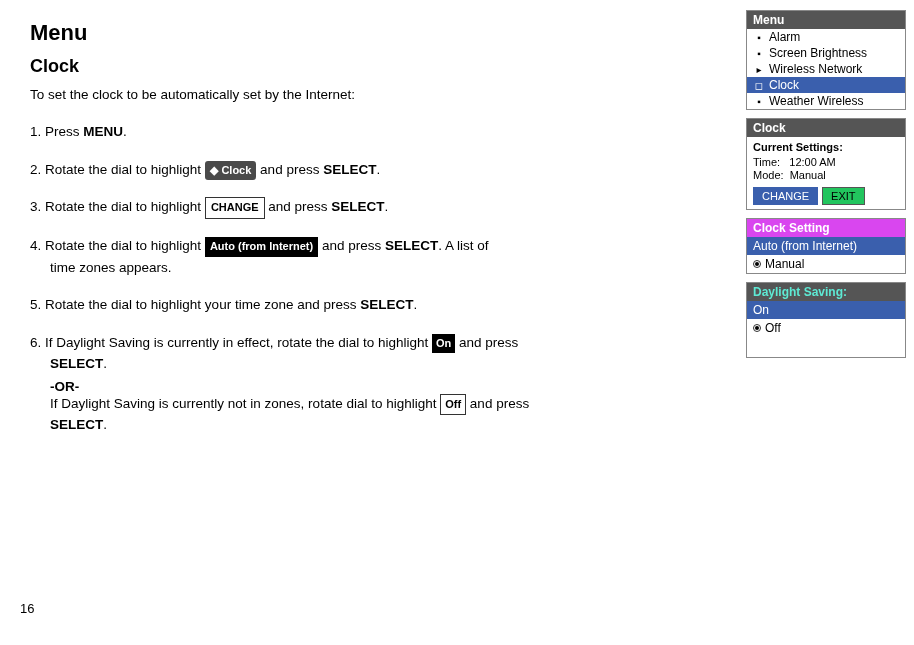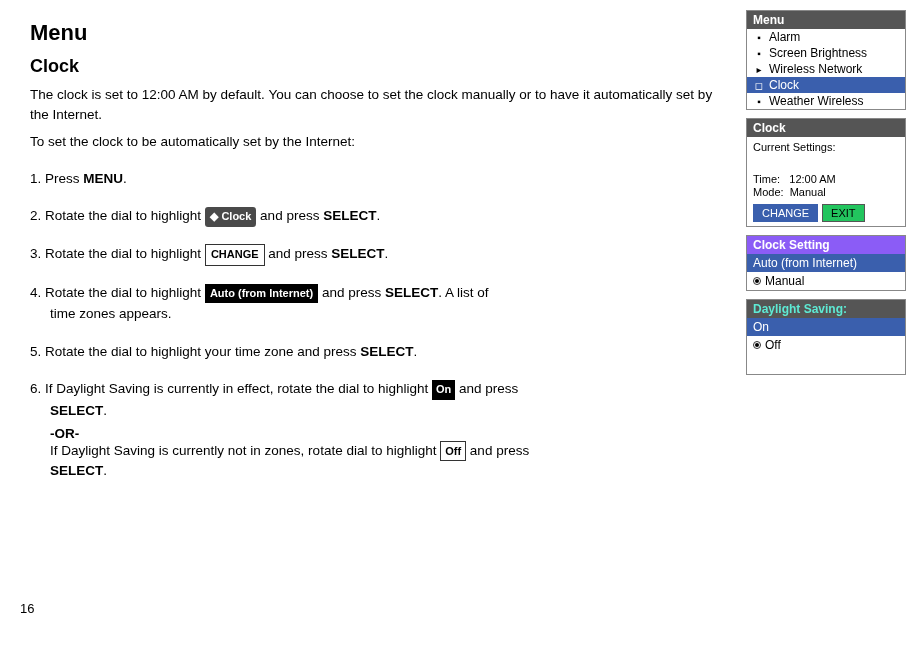--- a/index.html
+++ b/index.html
@@ -171,21 +171,22 @@
       font-size: 12px;
     }
 
     .panel-clock .clock-content {
       padding: 4px 6px;
     }
 
     .panel-clock .current-settings-label {
       font-size: 11px;
       color: #000;
-      margin-bottom: 20px;
+      margin-bottom: 3px;
+      font-weight: bold;
     }
 
     .panel-clock .setting-row {
       font-size: 11px;
       margin-bottom: 1px;
     }
 
     .panel-clock .btn-row {
       display: flex;
       gap: 4px;
@@ -201,21 +202,21 @@
     }
 
     .clock-btn.active-btn {
       background: #3a5fad;
       color: #fff;
       border-color: #3a5fad;
     }
 
     
     .panel-clock-setting .panel-header {
-      background: #8b5cf6;
+      background: #d946ef;
       color: #fff;
       padding: 2px 6px;
       font-weight: bold;
       font-size: 12px;
     }
 
     .panel-clock-setting .setting-item {
       padding: 2px 6px;
       font-size: 12px;
       display: flex;
@@ -275,21 +276,20 @@
     .panel-spacer {
       height: 20px;
     }
   </style>
 </head>
 <body>
 
 <div class="main-content" style="position:relative;">
   <div class="main-title">Menu</div>
   <div class="section-title">Clock</div>
-  <p class="body-text">The clock is set to 12:00 AM by default. You can choose to set the clock manually or to have it automatically set by the Internet.</p>
   <p class="body-text">To set the clock to be automatically set by the Internet:</p>
 
   <ol class="steps">
     <li>
       <span class="step-num">1. Press </span><span class="bold">MENU</span><span>.</span>
     </li>
     <li>
       <span>2. Rotate the dial to highlight </span><span class="inline-icon">◆ Clock</span><span> and press </span><span class="bold">SELECT</span><span>.</span>
     </li>
     <li>

